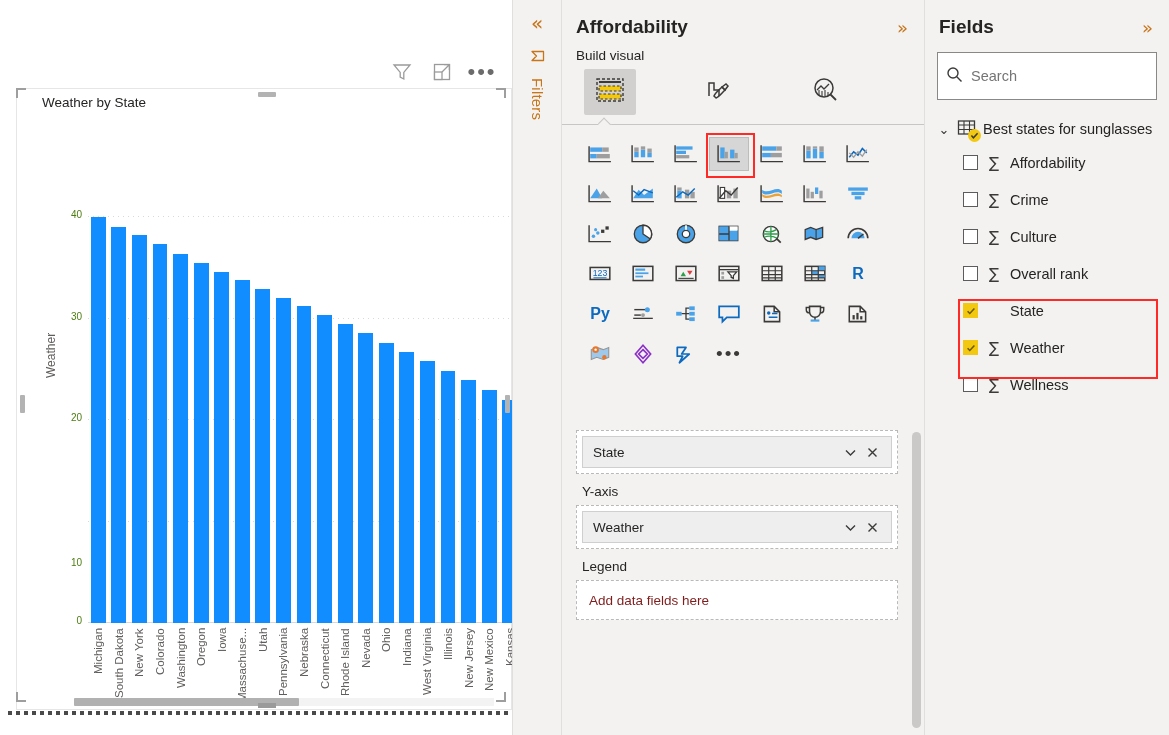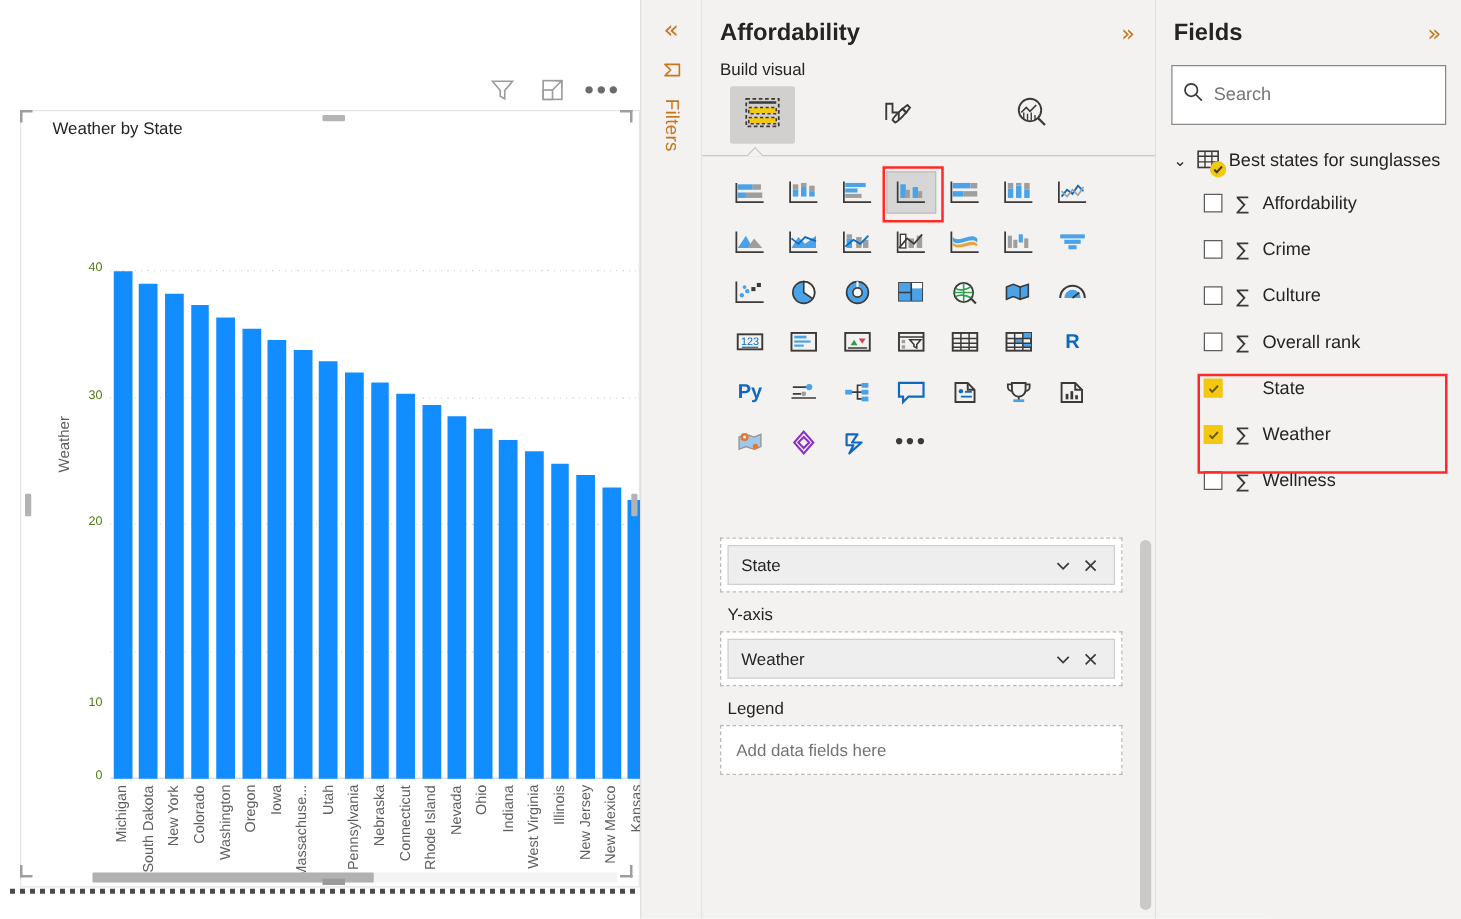--- a/index.html
+++ b/index.html
@@ -146,21 +146,21 @@
   }
   .well-chip {
     background: #eeeeee; border: 1px solid #cfcfcf; height: 32px;
     display: flex; align-items: center; padding: 0 8px 0 10px;
     font-size: 13.5px; color: #252423;
   }
   .well-chip .name { flex: 1; }
   .chip-btn { width: 22px; display: flex; align-items: center; justify-content: center; cursor: pointer; color: #3b3a39; }
   .well-empty {
     border: 1px dashed #b9b9b9; background: #ffffff; height: 40px;
-    display: flex; align-items: center; padding-left: 12px; font-size: 13.5px; color: #737373;
+    display: flex; align-items: center; padding-left: 12px; font-size: 13.5px; color: #7f1d1d;
   }
   .viz-vscroll {
     position: absolute; right: 3px; top: 432px; width: 9px; height: 296px;
     background: #cbc9c7; border-radius: 5px;
   }
 
   
   .fields-pane { flex: 1 1 auto; height: 735px; background: #f3f2f1; position: relative; }
   .search-box {
     margin: 14px 12px 0 12px; height: 48px; background: #fff; border: 1px solid #8a8886;

